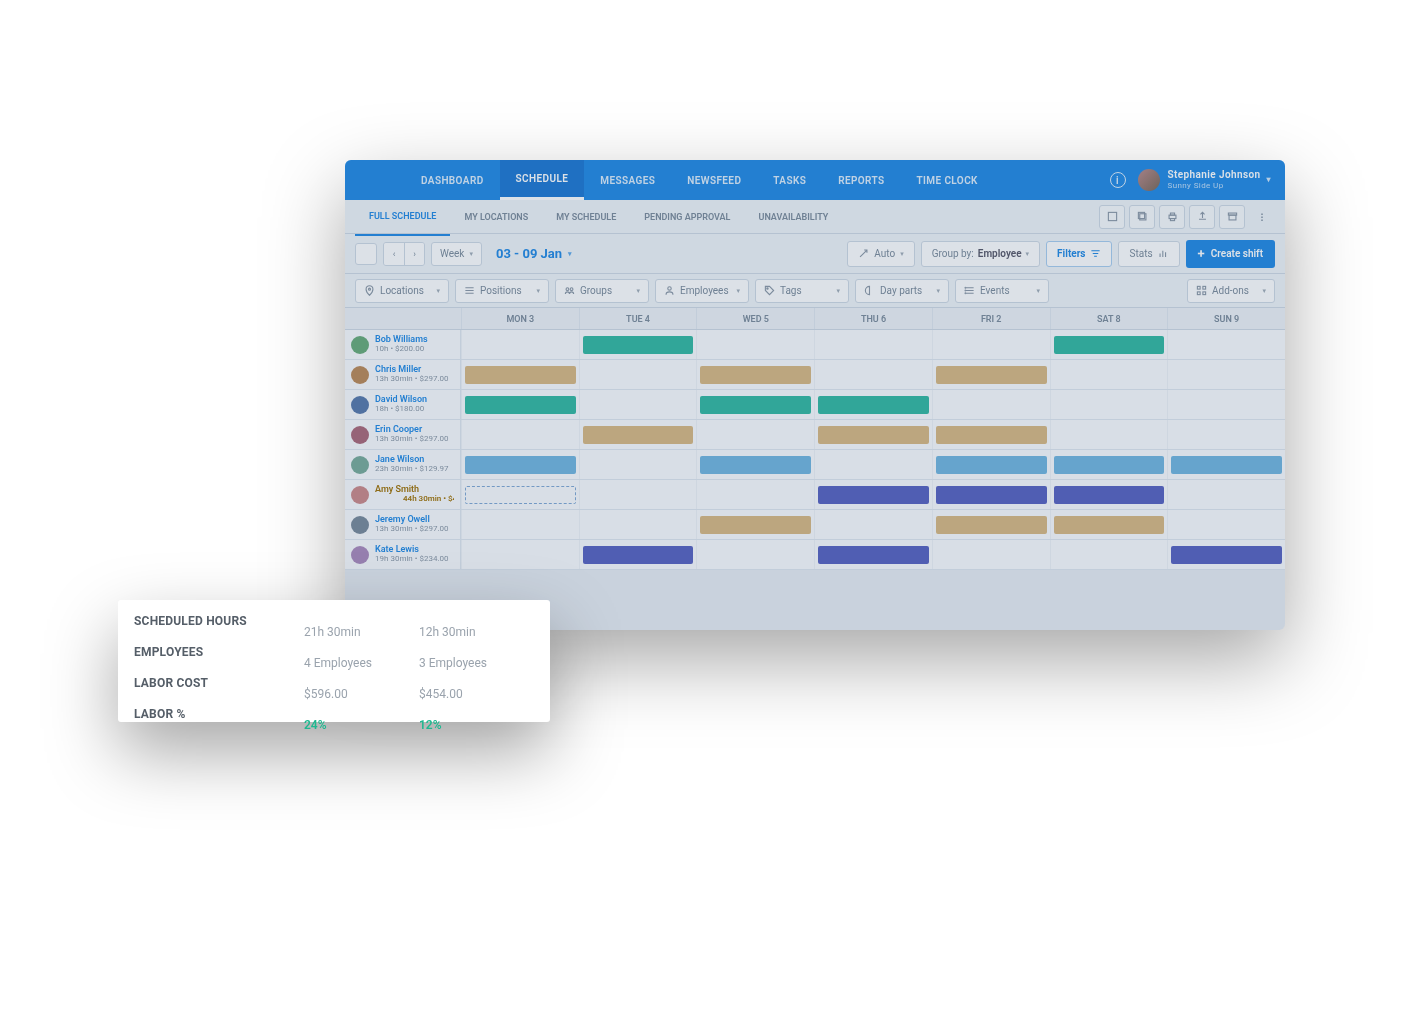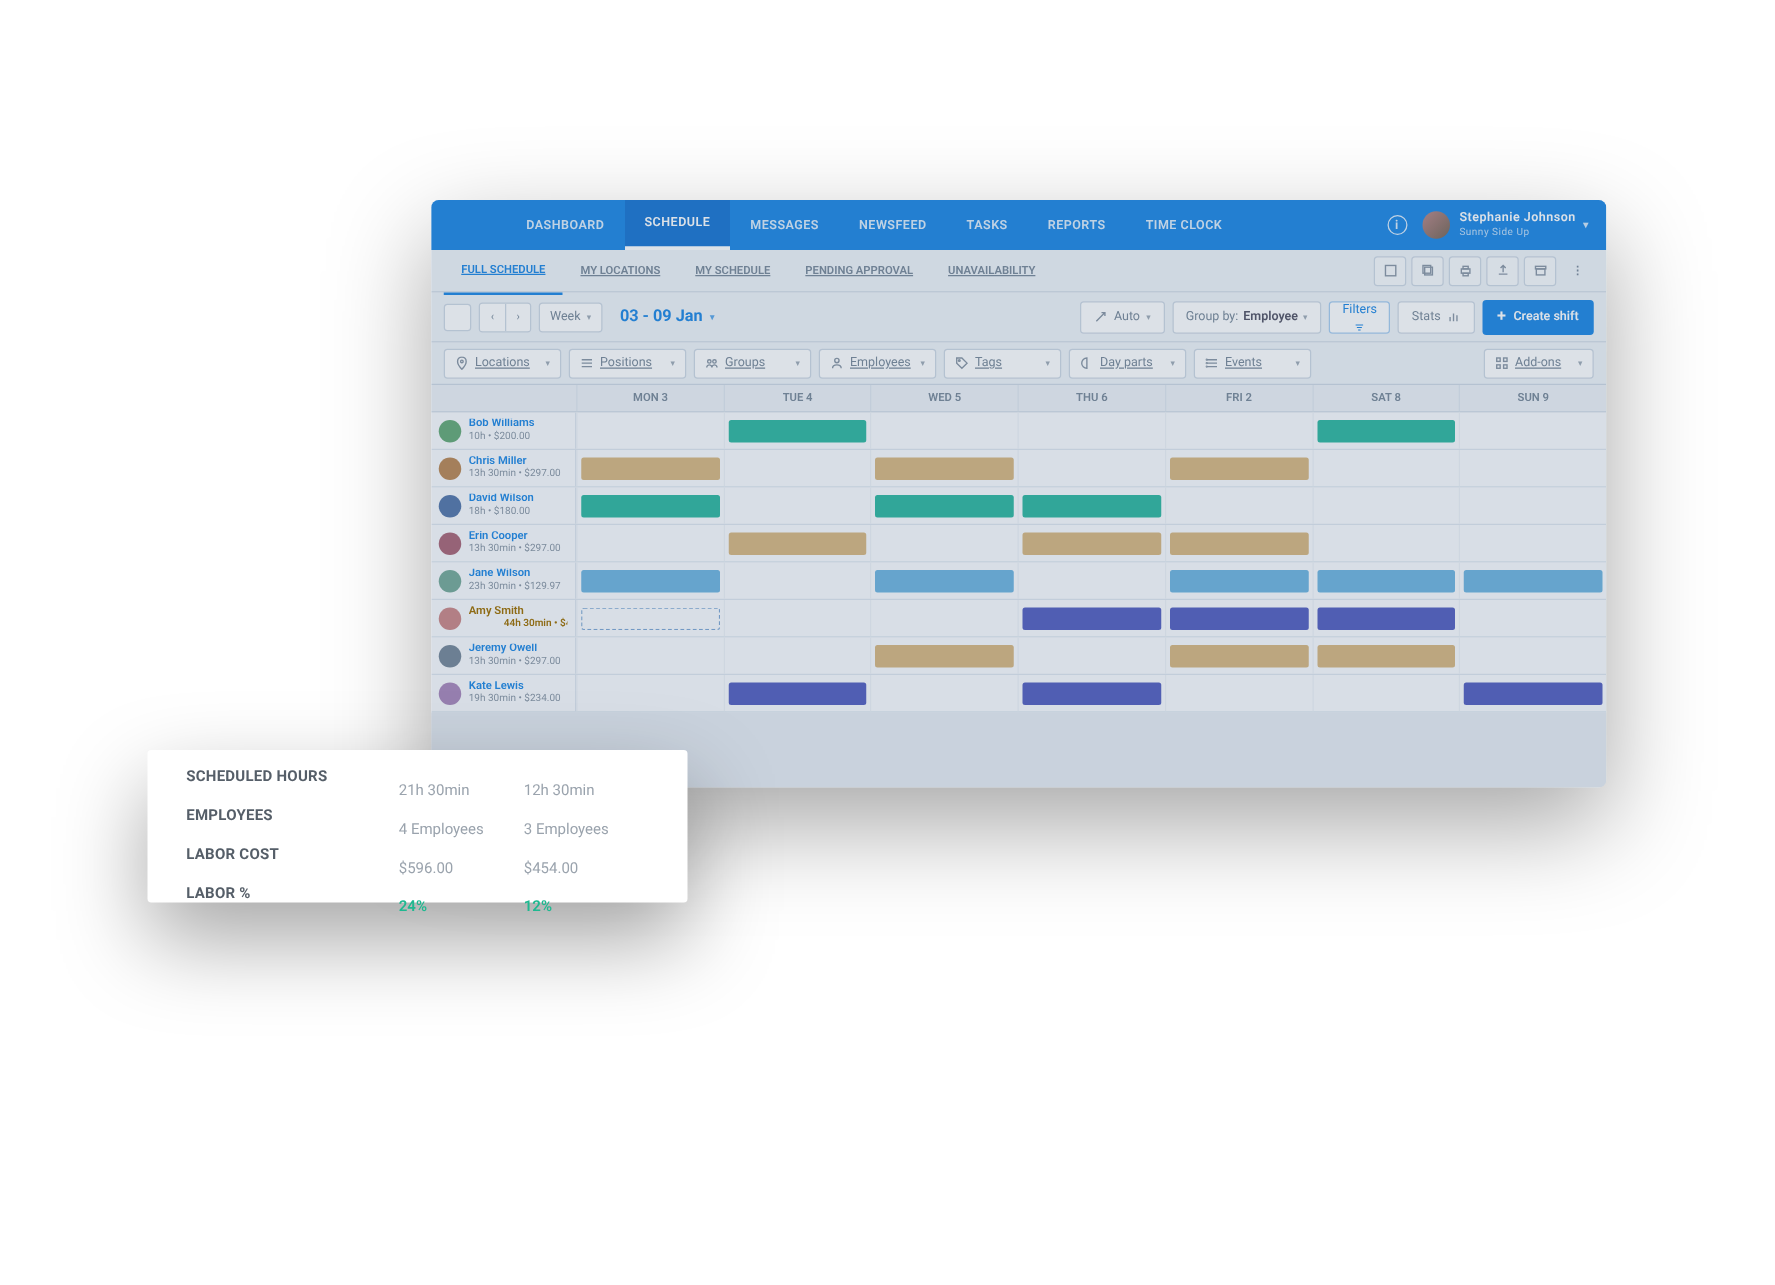--- a/index.html
+++ b/index.html
@@ -57,21 +57,21 @@
     height: 34px;
     background: #f0f4f8;
     display: flex;
     align-items: center;
     padding: 0 10px;
     border-bottom: 1px solid #d0dae5;
     font-size: 9px;
     font-weight: 600;
     color: #7a8a9a;
   }
-  .subnav .tab { padding: 0 14px; height: 38px; display: flex; align-items: center; cursor: pointer; white-space: nowrap; text-decoration: underline;}
+  .subnav .tab { padding: 0 14px; height: 38px; display: flex; align-items: center; cursor: pointer; white-space: nowrap;}
   .subnav .tab.active { color: #1e88e5; border-bottom: 2px solid #1e88e5; }
   .subnav .spacer { flex: 1; }
   .subnav .iconbtn {
     width: 26px; height: 24px; border: 1px solid #cfd9e4; border-radius: 3px; margin-left: 4px;
     display: flex; align-items:center; justify-content:center; color:#7a8a9a; cursor:pointer; background:#f8fafc;
   }
 
   .toolbar {
     height: 40px;
     background: #f0f4f8;
@@ -83,21 +83,21 @@
     color: #7a8a9a;
   }
   .toolbar .checkbox { width: 22px; height: 22px; border: 1px solid #cfd9e4; border-radius: 3px; background:#fff;}
   .toolbar .pager { display:flex; border:1px solid #cfd9e4; border-radius:3px; overflow:hidden; }
   .toolbar .pager span { width:20px; height:22px; display:flex;align-items:center;justify-content:center; background:#fff; cursor:pointer; font-size:9px;}
   .toolbar .pager span + span { border-left:1px solid #cfd9e4; }
   .toolbar .drop { height:24px; border:1px solid #cfd9e4; border-radius:3px; background:#fff; padding:0 8px; display:flex;align-items:center; cursor:pointer; gap:5px;}
   .toolbar .daterange { color:#1e88e5; font-weight:700; font-size:13px; margin-left:8px; display:flex; align-items:center; gap:6px;}
   .toolbar .spacer { flex:1; }
   .toolbar .btn-outline { height:26px; border:1px solid #cfd9e4; border-radius:3px; background:#fff; padding:0 10px; display:flex;align-items:center; gap:5px; cursor:pointer; white-space:nowrap;}
-  .toolbar .btn-outline.blue { color:#1e88e5; border-color:#a8cdf0; font-weight:400;flex-direction:column;}
+  .toolbar .btn-outline.blue { color:#1e88e5; border-color:#a8cdf0; font-weight:700;}
   .toolbar .groupby { white-space:nowrap; display:flex; align-items:center; gap:4px; }
   .toolbar .groupby strong { color:#556; font-weight:600; }
   .toolbar .btn-primary {
     height:28px; background:#1e88e5; color:#fff; border-radius:3px; padding:0 12px;
     display:flex; align-items:center; gap:6px; cursor:pointer; font-weight:600; white-space:nowrap;
   }
 
   .filterbar {
     height: 34px;
     background: #f0f4f8;
@@ -105,21 +105,21 @@
     padding: 0 10px;
     gap: 6px;
     border-bottom: 1px solid #d0dae5;
     font-size: 10px;
     color: #7a8a9a;
   }
   .filterbar .drop {
     height: 24px; border: 1px solid #cfd9e4; border-radius: 3px; background: #fff;
     padding: 0 8px; display:flex; align-items:center; gap:6px; cursor:pointer; flex:0 0 auto; width:94px; justify-content:space-between;
   }
-  .filterbar .drop .lbl { display:flex; align-items:center; gap:5px;text-decoration:underline; }
+  .filterbar .drop .lbl { display:flex; align-items:center; gap:5px; }
   .filterbar .spacer { flex:1; }
   .filterbar .drop.addons { width:88px; }
 
   .caret-d { font-size:7px; opacity:0.7; }
 
   .grid-header {
     height: 22px;
     background: #eef2f7;
     display: grid;
     grid-template-columns: 116px repeat(7, 1fr);
@@ -157,21 +157,21 @@
   .shift.dashed { background:transparent; border:1.5px dashed #7fa8d5; }
 
   
   .stats-card {
     position: absolute;
     left: 118px; top: 600px;
     width: 432px; height: 122px;
     background: #fff;
     border-radius: 3px;
     box-shadow: 0 30px 70px rgba(0,0,0,0.35);
-    padding: 14px 31px;
+    padding: 14px 16px;
     display: grid;
     grid-template-columns: 170px 1fr 1fr;
     row-gap: 6px;
     font-size: 12px;
   }
   .stats-card .label { font-weight:700; color:#555e68; font-size:12px; letter-spacing:0.2px; }
   .stats-card .val { color:#9aa3ad; font-weight:400;margin-top:11px; }
   .stats-card .val.green { color:#1fb890; font-weight:600; }
 
   

